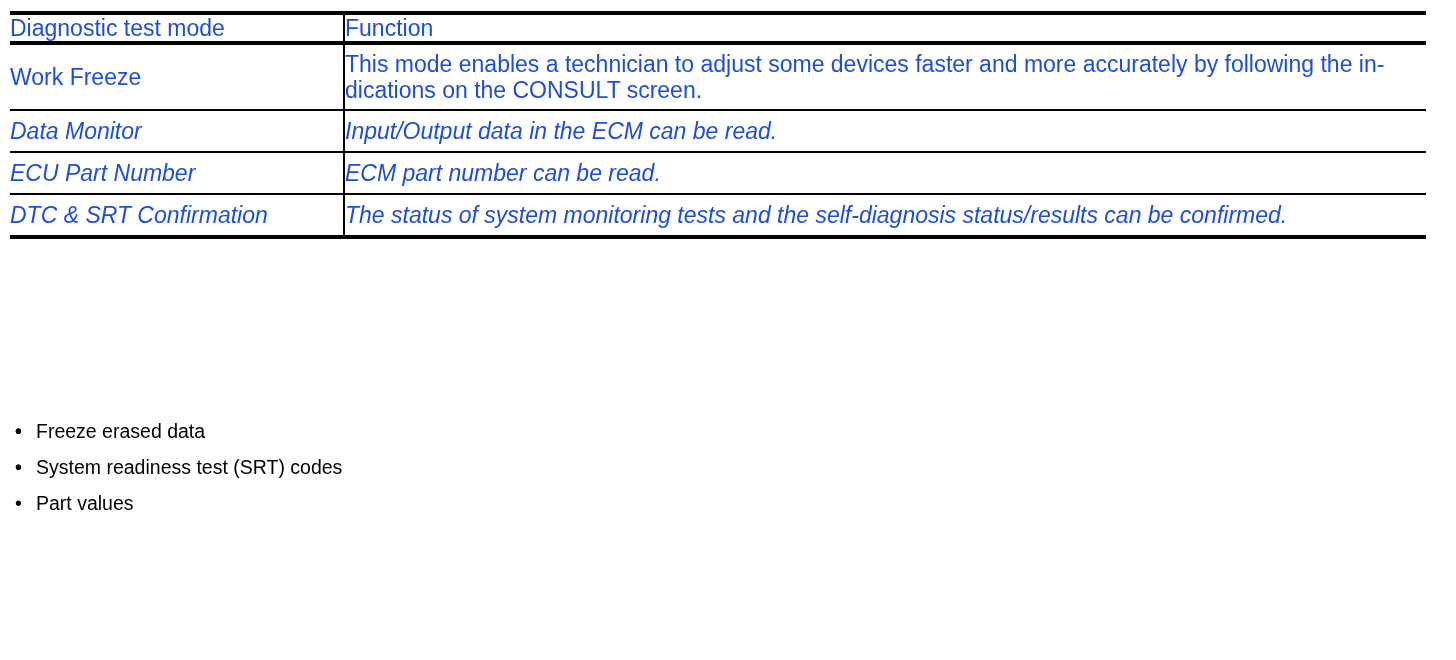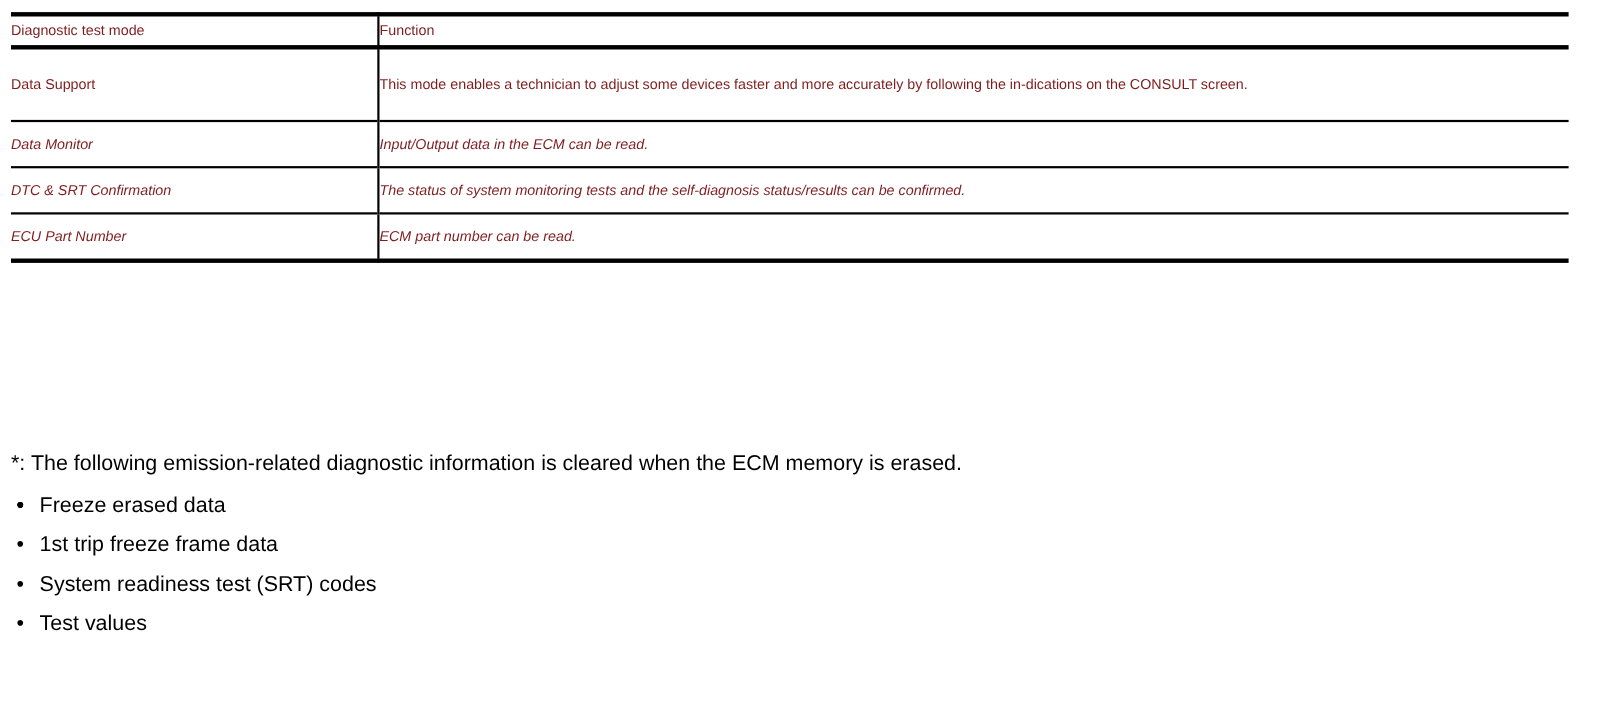--- a/index.html
+++ b/index.html
@@ -31,23 +31,23 @@
     table-layout: fixed;
   }
   .diag-table col.c-mode { width: 334px; }
   .diag-table col.c-func { width: 1082px; }
 
   .diag-table th,
   .diag-table td {
     vertical-align: middle;
     text-align: left;
     font-weight: normal;
-    font-size: 13px;
+    font-size: 23px;
     line-height: 26px;
-    color: #7f1d1d;
+    color: #1d4ed8;
     padding: 0;
   }
 
   
   .diag-table thead tr {
     border-top: 4px solid #000;
     border-bottom: 4px solid #000;
   }
   .diag-table tbody tr {
     border-top: 2px solid #000;
@@ -127,59 +127,57 @@
       <col class="c-func">
     </colgroup>
     <thead>
       <tr>
         <th class="head-mode">Diagnostic test mode</th>
         <th class="head-func">Function</th>
       </tr>
     </thead>
     <tbody>
       <tr class="row-tall">
-        <td class="cell-mode">Data Support</td>
+        <td class="cell-mode">Work Freeze</td>
         <td class="cell-func">This mode enables a technician to adjust some devices faster and more accurately by following the in-dications on the CONSULT screen.</td>
       </tr>
       <tr class="row-short">
         <td class="cell-mode">Data Monitor</td>
         <td class="cell-func">Input/Output data in the ECM can be read.</td>
       </tr>
       <tr class="row-short">
+        <td class="cell-mode">ECU Part Number</td>
+        <td class="cell-func">ECM part number can be read.</td>
+      </tr>
+      <tr class="row-short">
         <td class="cell-mode">DTC &amp; SRT Confirmation</td>
         <td class="cell-func">The status of system monitoring tests and the self-diagnosis status/results can be confirmed.</td>
-      </tr>
-      <tr class="row-short">
-        <td class="cell-mode">ECU Part Number</td>
-        <td class="cell-func">ECM part number can be read.</td>
       </tr>
     </tbody>
   </table>
 
   <div class="footnotes">
-    <p class="footnote-lead">*: The following emission-related diagnostic information is cleared when the ECM memory is erased.</p>
     <ul class="bullet-list">
       <li class="bullet-item">
         <span class="bullet-mark">•</span>
       </li>
       <li class="bullet-item">
         <span class="bullet-mark">•</span>
       </li>
       <li class="bullet-item">
         <span class="bullet-mark">•</span>
         <span>Freeze erased data</span>
       </li>
       <li class="bullet-item">
         <span class="bullet-mark">•</span>
-        <span>1st trip freeze frame data</span>
       </li>
       <li class="bullet-item">
         <span class="bullet-mark">•</span>
         <span>System readiness test (SRT) codes</span>
       </li>
       <li class="bullet-item">
         <span class="bullet-mark">•</span>
-        <span>Test values</span>
+        <span>Part values</span>
       </li>
     </ul>
   </div>
 
 </div>
 
 </body></html>

